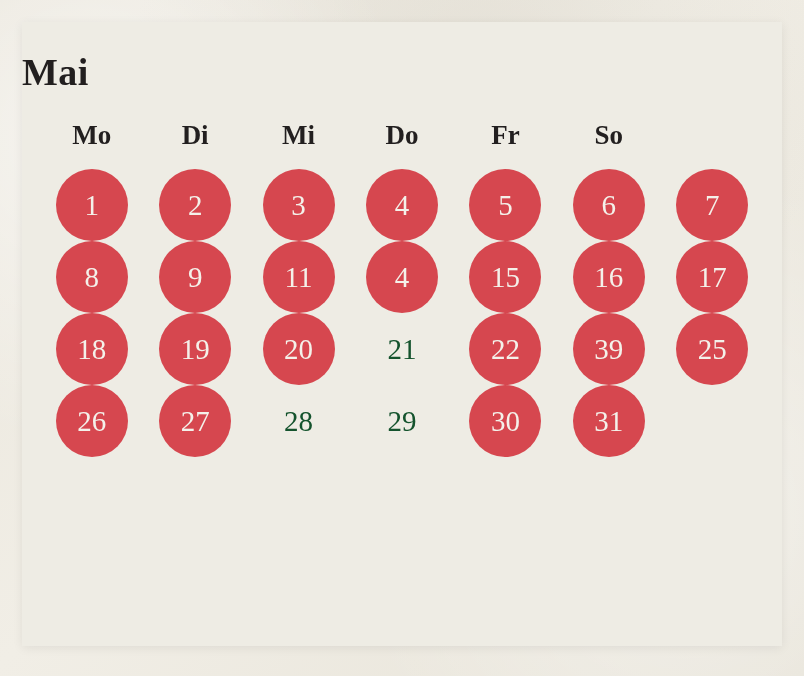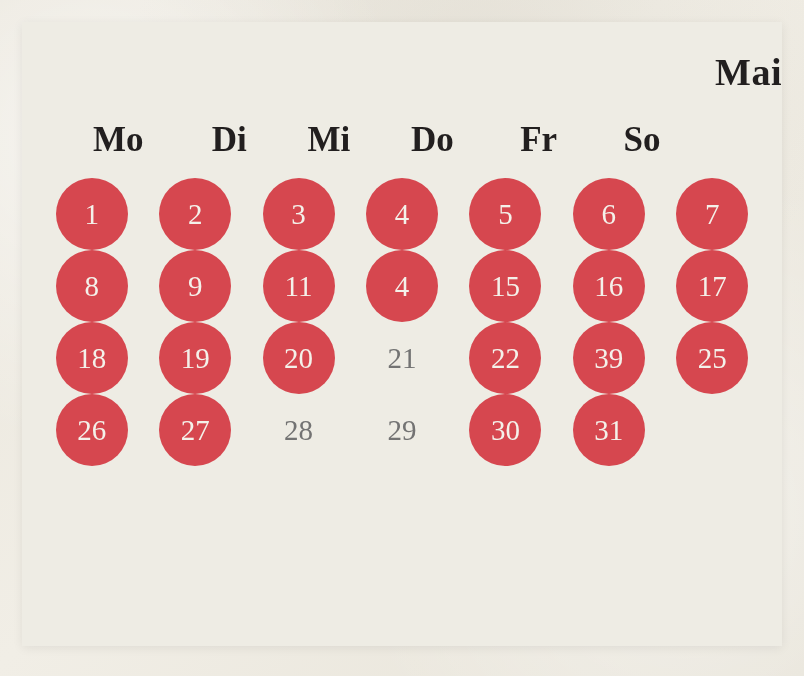--- a/index.html
+++ b/index.html
@@ -27,36 +27,36 @@
   .calendar-card {
     position: absolute;
     left: 22px;
     top: 22px;
     width: 760px;
     height: 624px;
     background: #eeece4;
     box-shadow: 0 2px 10px rgba(0,0,0,0.07);
   }
   .month-title {
-    text-align: right;
+    text-align: left;
     font-size: 38px;
     font-weight: bold;
     color: #221f1f;
     margin-top: 28px;
     letter-spacing: 0.5px;
   }
   .weekday-row {
     display: grid;
     grid-template-columns: repeat(7, 1fr);
     margin-top: 26px;
     padding: 0 18px;
   }
   .weekday {
-    text-align: right;
-    font-size: 35px;
+    text-align: center;
+    font-size: 27px;
     font-weight: bold;
     color: #221f1f;
   }
   .days-grid {
     display: grid;
     grid-template-columns: repeat(7, 1fr);
     grid-auto-rows: 72px;
     padding: 0 18px;
     margin-top: 18px;
   }
@@ -66,21 +66,21 @@
     justify-content: center;
   }
   .day {
     width: 72px;
     height: 72px;
     border-radius: 50%;
     display: flex;
     align-items: center;
     justify-content: center;
     font-size: 29px;
-    color: #737373;
+    color: #14532d;
   }
   .day.marked {
     background: #d6474f;
     color: #f4f1ea;
   }
   .day.empty {
     visibility: hidden;
   }
 </style>
 </head>

